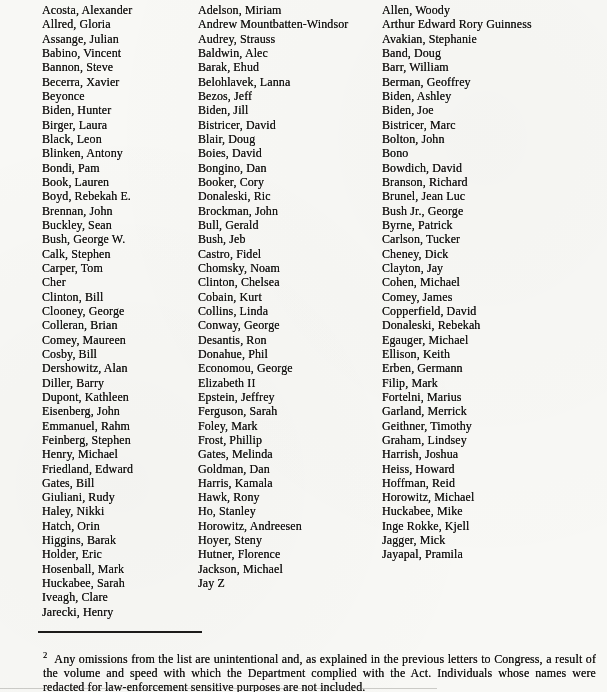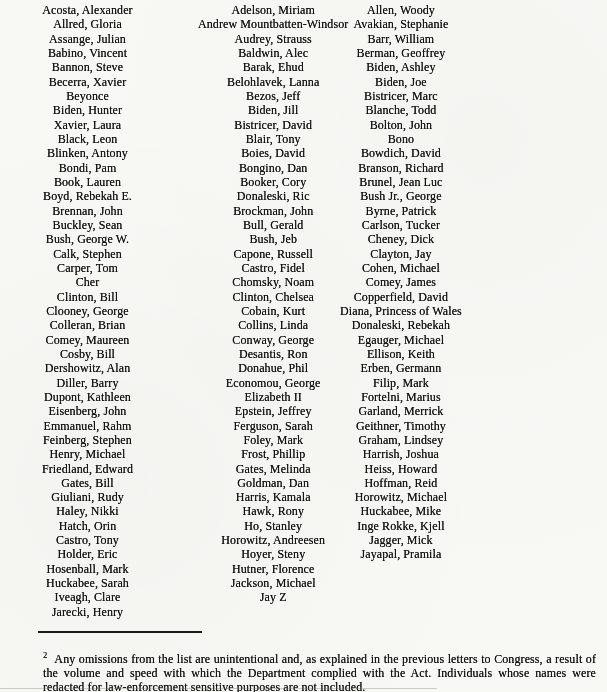--- a/index.html
+++ b/index.html
@@ -27,25 +27,24 @@
   .columns {
     position: absolute;
     top: 3px;
     left: 0;
     right: 0;
   }
   .col {
     position: absolute;
     top: 0;
     white-space: nowrap;
-    text-align: center;
   }
   .col-1 { left: 42px; }
   .col-2 { left: 198px; }
-  .col-3 { left: 340px; }
+  .col-3 { left: 382px; }
   .name-row {
     font-size: 12px;
     line-height: 14.33px;
     height: 14.33px;
     letter-spacing: 0.1px;
     
     text-shadow: 0 0 0.45px rgba(20,19,18,0.85);
   }
   .footnote-rule {
     position: absolute;
@@ -89,21 +88,21 @@
   <div class="columns">
     <div class="col col-1">
         <div class="name-row">Acosta, Alexander</div>
         <div class="name-row">Allred, Gloria</div>
         <div class="name-row">Assange, Julian</div>
         <div class="name-row">Babino, Vincent</div>
         <div class="name-row">Bannon, Steve</div>
         <div class="name-row">Becerra, Xavier</div>
         <div class="name-row">Beyonce</div>
         <div class="name-row">Biden, Hunter</div>
-        <div class="name-row">Xavier, Laura</div>
+        <div class="name-row">Birger, Laura</div>
         <div class="name-row">Black, Leon</div>
         <div class="name-row">Blinken, Antony</div>
         <div class="name-row">Bondi, Pam</div>
         <div class="name-row">Book, Lauren</div>
         <div class="name-row">Boyd, Rebekah E.</div>
         <div class="name-row">Brennan, John</div>
         <div class="name-row">Buckley, Sean</div>
         <div class="name-row">Bush, George W.</div>
         <div class="name-row">Calk, Stephen</div>
         <div class="name-row">Carper, Tom</div>
@@ -118,46 +117,45 @@
         <div class="name-row">Dupont, Kathleen</div>
         <div class="name-row">Eisenberg, John</div>
         <div class="name-row">Emmanuel, Rahm</div>
         <div class="name-row">Feinberg, Stephen</div>
         <div class="name-row">Henry, Michael</div>
         <div class="name-row">Friedland, Edward</div>
         <div class="name-row">Gates, Bill</div>
         <div class="name-row">Giuliani, Rudy</div>
         <div class="name-row">Haley, Nikki</div>
         <div class="name-row">Hatch, Orin</div>
-        <div class="name-row">Castro, Tony</div>
+        <div class="name-row">Higgins, Barak</div>
         <div class="name-row">Holder, Eric</div>
         <div class="name-row">Hosenball, Mark</div>
         <div class="name-row">Huckabee, Sarah</div>
         <div class="name-row">Iveagh, Clare</div>
         <div class="name-row">Jarecki, Henry</div>
       </div>
     <div class="col col-2">
         <div class="name-row">Adelson, Miriam</div>
         <div class="name-row">Andrew Mountbatten-Windsor</div>
         <div class="name-row">Audrey, Strauss</div>
         <div class="name-row">Baldwin, Alec</div>
         <div class="name-row">Barak, Ehud</div>
         <div class="name-row">Belohlavek, Lanna</div>
         <div class="name-row">Bezos, Jeff</div>
         <div class="name-row">Biden, Jill</div>
         <div class="name-row">Bistricer, David</div>
-        <div class="name-row">Blair, Tony</div>
+        <div class="name-row">Blair, Doug</div>
         <div class="name-row">Boies, David</div>
         <div class="name-row">Bongino, Dan</div>
         <div class="name-row">Booker, Cory</div>
         <div class="name-row">Donaleski, Ric</div>
         <div class="name-row">Brockman, John</div>
         <div class="name-row">Bull, Gerald</div>
         <div class="name-row">Bush, Jeb</div>
-        <div class="name-row">Capone, Russell</div>
         <div class="name-row">Castro, Fidel</div>
         <div class="name-row">Chomsky, Noam</div>
         <div class="name-row">Clinton, Chelsea</div>
         <div class="name-row">Cobain, Kurt</div>
         <div class="name-row">Collins, Linda</div>
         <div class="name-row">Conway, George</div>
         <div class="name-row">Desantis, Ron</div>
         <div class="name-row">Donahue, Phil</div>
         <div class="name-row">Economou, George</div>
         <div class="name-row">Elizabeth II</div>
@@ -171,41 +169,41 @@
         <div class="name-row">Hawk, Rony</div>
         <div class="name-row">Ho, Stanley</div>
         <div class="name-row">Horowitz, Andreesen</div>
         <div class="name-row">Hoyer, Steny</div>
         <div class="name-row">Hutner, Florence</div>
         <div class="name-row">Jackson, Michael</div>
         <div class="name-row">Jay Z</div>
       </div>
     <div class="col col-3">
         <div class="name-row">Allen, Woody</div>
+        <div class="name-row">Arthur Edward Rory Guinness</div>
         <div class="name-row">Avakian, Stephanie</div>
+        <div class="name-row">Band, Doug</div>
         <div class="name-row">Barr, William</div>
         <div class="name-row">Berman, Geoffrey</div>
         <div class="name-row">Biden, Ashley</div>
         <div class="name-row">Biden, Joe</div>
         <div class="name-row">Bistricer, Marc</div>
-        <div class="name-row">Blanche, Todd</div>
         <div class="name-row">Bolton, John</div>
         <div class="name-row">Bono</div>
         <div class="name-row">Bowdich, David</div>
         <div class="name-row">Branson, Richard</div>
         <div class="name-row">Brunel, Jean Luc</div>
         <div class="name-row">Bush Jr., George</div>
         <div class="name-row">Byrne, Patrick</div>
         <div class="name-row">Carlson, Tucker</div>
         <div class="name-row">Cheney, Dick</div>
         <div class="name-row">Clayton, Jay</div>
         <div class="name-row">Cohen, Michael</div>
         <div class="name-row">Comey, James</div>
         <div class="name-row">Copperfield, David</div>
-        <div class="name-row">Diana, Princess of Wales</div>
         <div class="name-row">Donaleski, Rebekah</div>
         <div class="name-row">Egauger, Michael</div>
         <div class="name-row">Ellison, Keith</div>
         <div class="name-row">Erben, Germann</div>
         <div class="name-row">Filip, Mark</div>
         <div class="name-row">Fortelni, Marius</div>
         <div class="name-row">Garland, Merrick</div>
         <div class="name-row">Geithner, Timothy</div>
         <div class="name-row">Graham, Lindsey</div>
         <div class="name-row">Harrish, Joshua</div>

